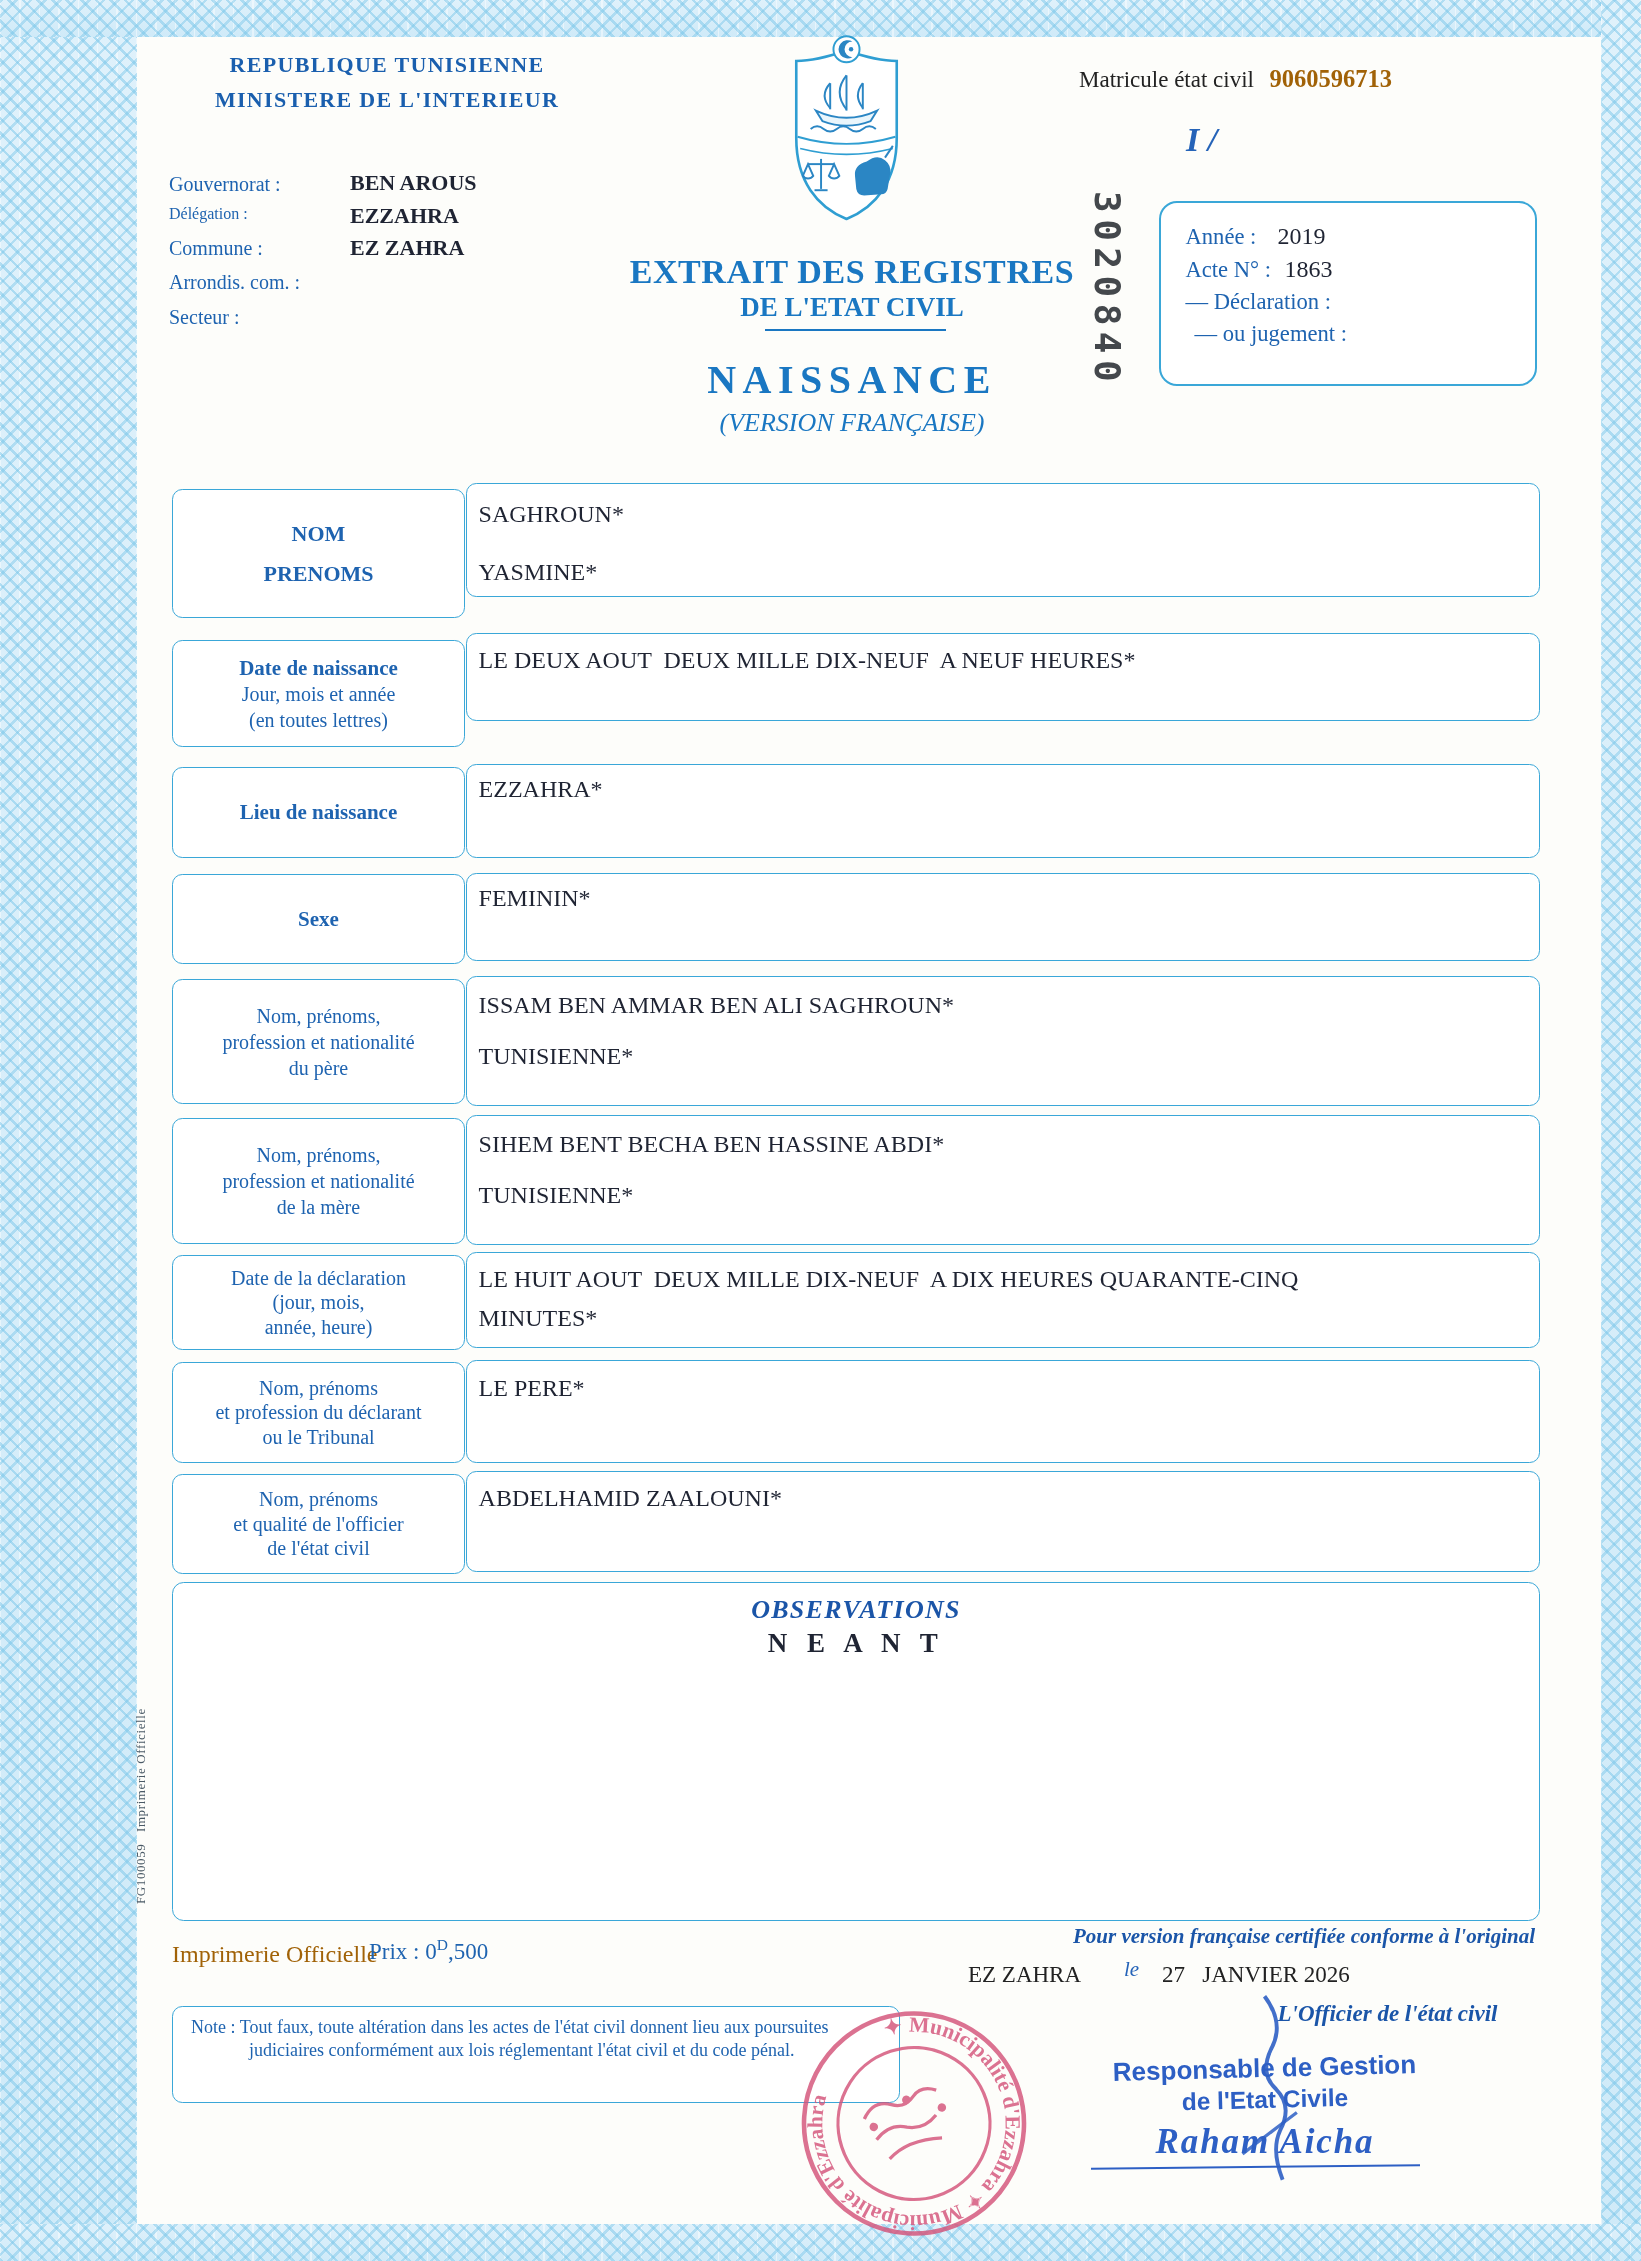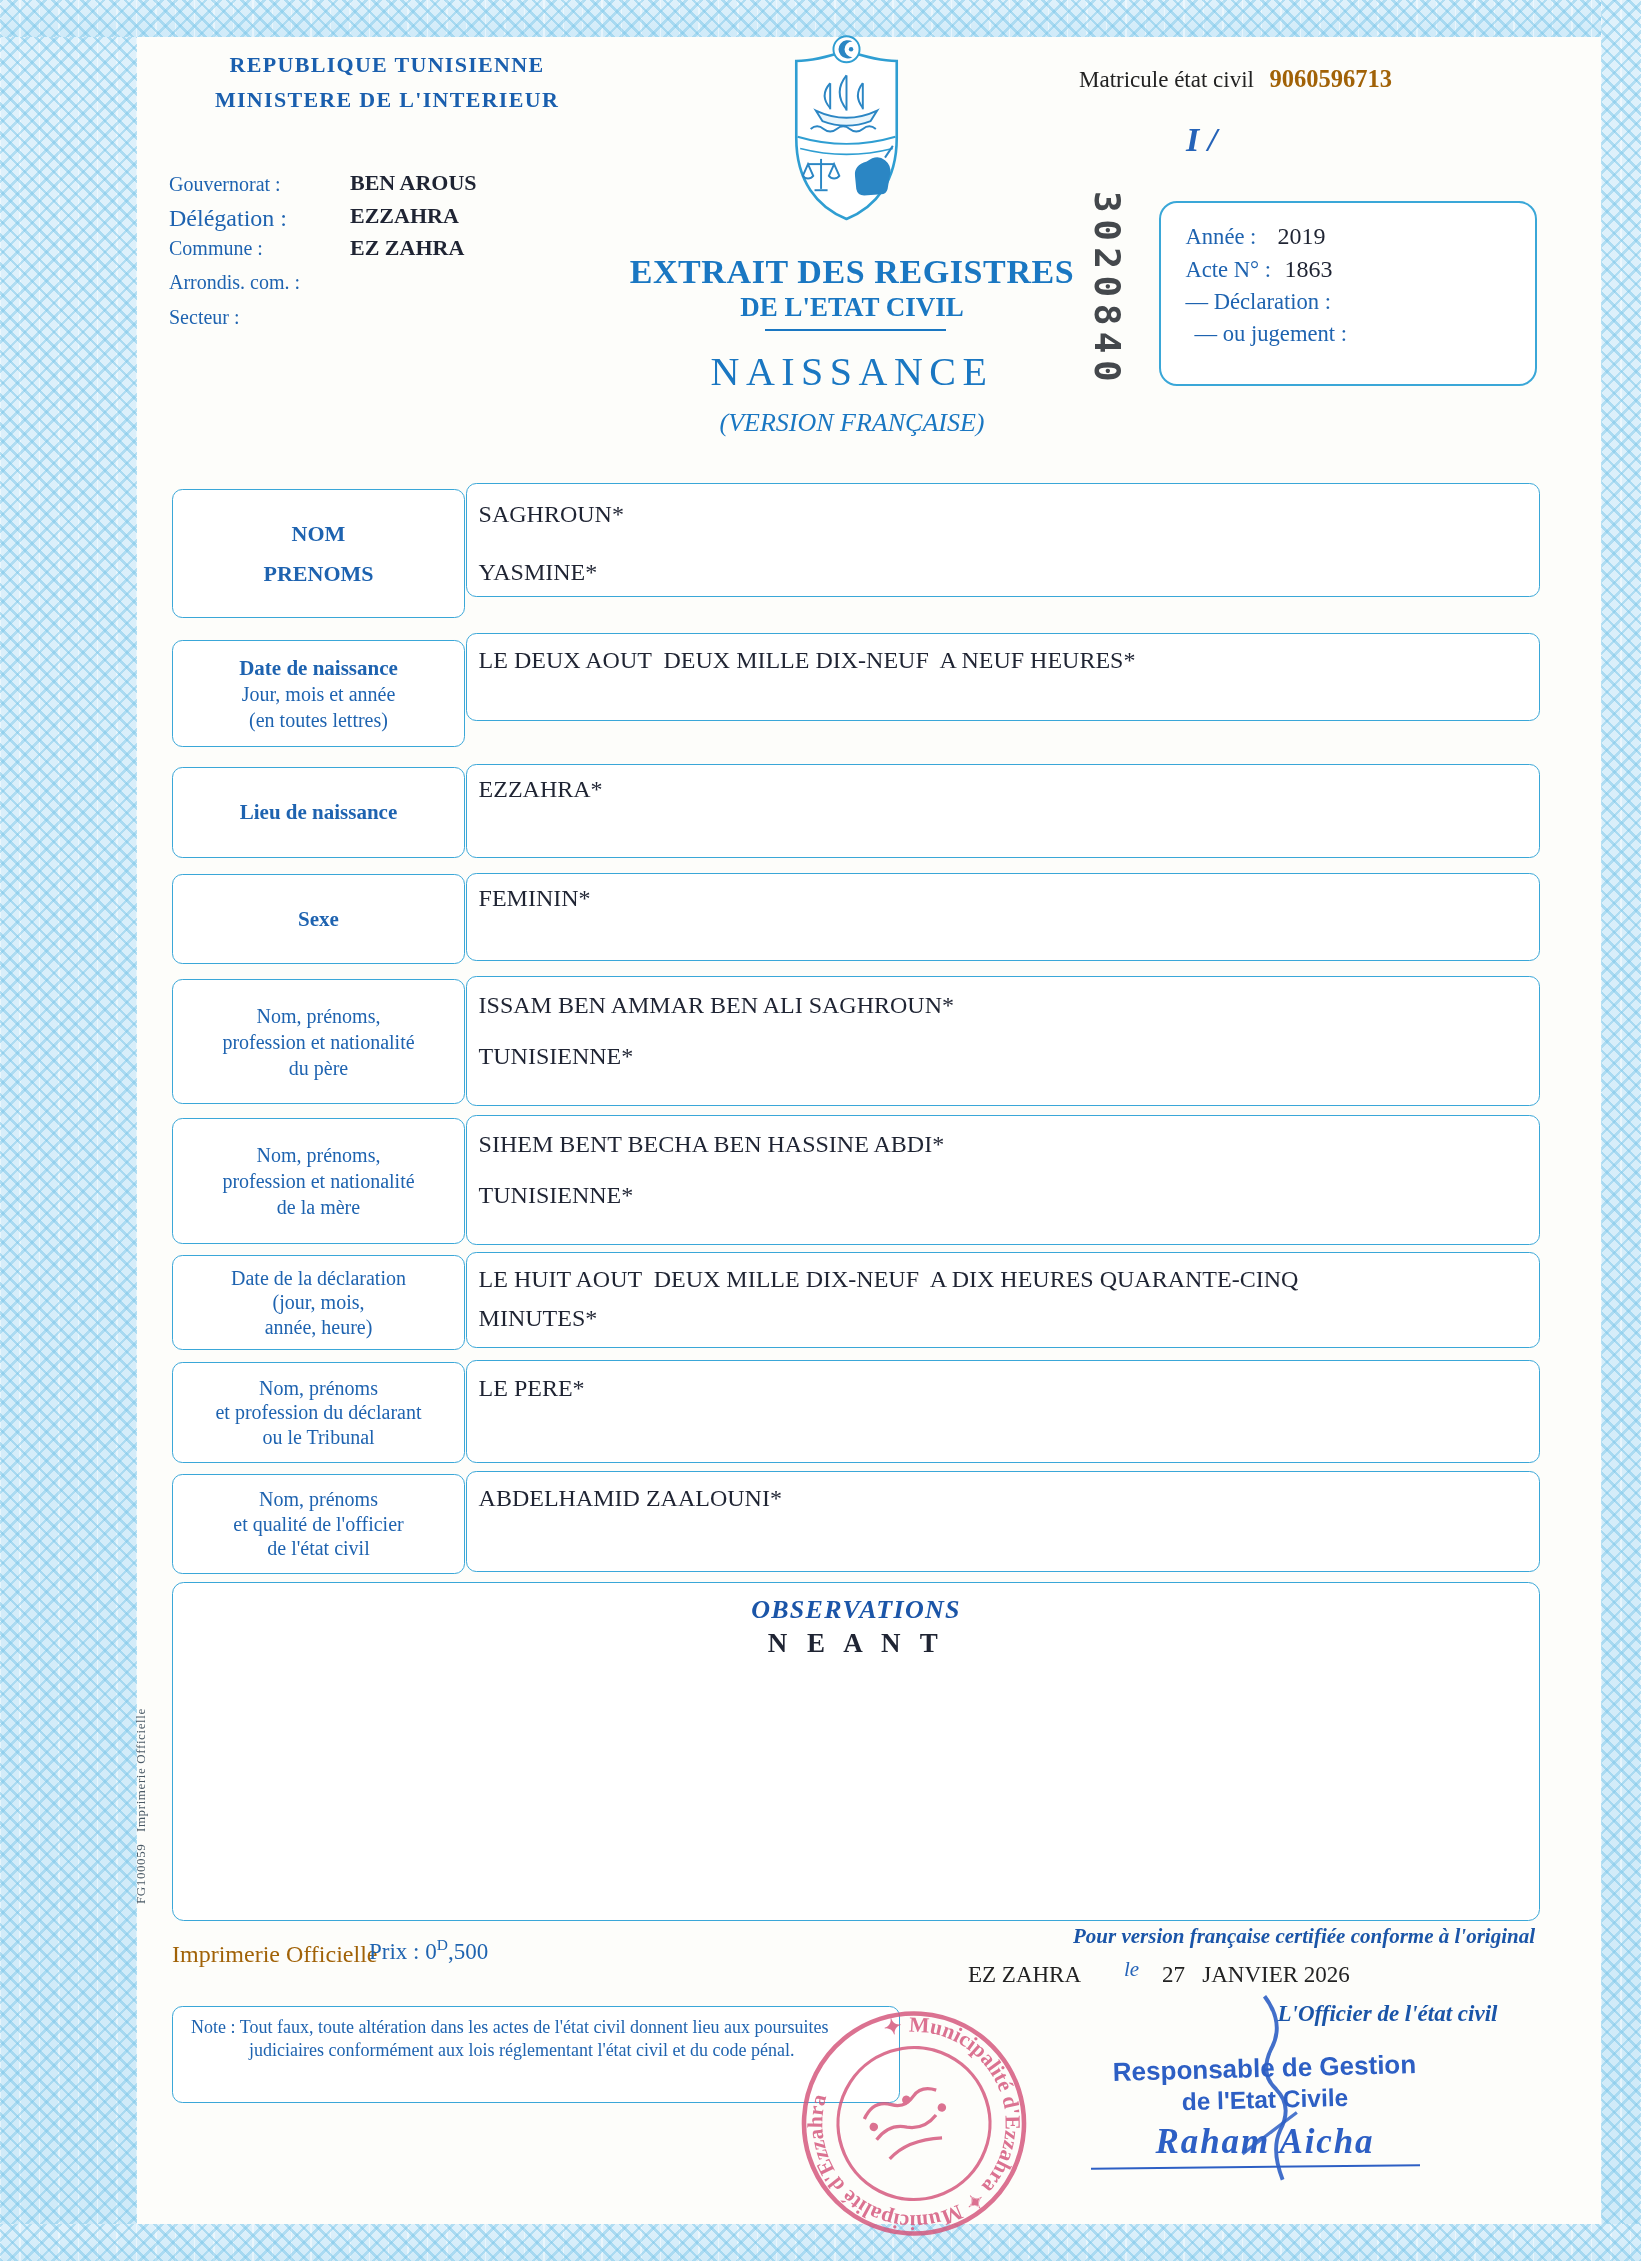--- a/index.html
+++ b/index.html
@@ -80,21 +80,21 @@
       <line x1="164" y1="190" x2="176" y2="172" stroke="#2b86c4" stroke-width="3"></line>
     </g>
   </svg>
 
   <div>
     <div class="abs" style="left:169px;top:173px;font-size:20px;">
       <span class="blue">Gouvernorat :</span>
     </div>
     <div class="abs" style="left:350px;top:170px;font-size:22px;font-weight:bold;">BEN AROUS</div>
 
-    <div class="abs" style="left:169px;top:205px;font-size:24px;">
+    <div class="abs" style="left:169px;top:205px;font-size:16px;">
       <span class="blue">Délégation :</span>
     </div>
     <div class="abs" style="left:350px;top:203px;font-size:22px;font-weight:bold;">EZZAHRA</div>
 
     <div class="abs" style="left:169px;top:237px;font-size:20px;">
       <span class="blue">Commune :</span>
     </div>
     <div class="abs" style="left:350px;top:235px;font-size:22px;font-weight:bold;">EZ ZAHRA</div>
 
     <div class="abs" style="left:169px;top:271px;font-size:20px;">
@@ -102,21 +102,21 @@
     </div>
 
     <div class="abs" style="left:169px;top:306px;font-size:20px;">
       <span class="blue">Secteur :</span>
     </div>
   </div>
 
   <div class="abs" style="left:594px;top:253px;width:516px;text-align:center;font-size:34px;font-weight:bold;letter-spacing:0.6px;color:#1a77c2;">EXTRAIT DES REGISTRES</div>
   <div class="abs" style="left:594px;top:292px;width:516px;text-align:center;font-size:27px;font-weight:bold;color:#1a77c2;">DE L'ETAT CIVIL</div>
   <div class="abs" style="left:765px;top:329px;width:181px;height:1.9px;background:#1a77c2;"></div>
-  <div class="abs" style="left:594px;top:348px;width:516px;text-align:center;font-size:40px;font-weight:normal;letter-spacing:6.5px;color:#1a77c2;">NAISSANCE</div>
+  <div class="abs" style="left:594px;top:356px;width:516px;text-align:center;font-size:40px;font-weight:bold;letter-spacing:6.5px;color:#1a77c2;">NAISSANCE</div>
   <div class="abs" style="left:594px;top:408px;width:516px;text-align:center;font-size:26px;font-style:italic;color:#1a77c2;">(VERSION FRANÇAISE)</div>
 
   <div class="abs mono" style="left:1128px;top:191px;transform-origin:0 0;transform:rotate(90deg);font-size:36px;font-weight:bold;letter-spacing:6.5px;color:#44484c;white-space:nowrap;">3020840</div>
 
   <div class="abs" style="left:1186px;top:121px;font-size:34px;font-style:italic;font-weight:bold;color:#2563b8;">I /</div>
 
   <div class="abs" style="left:1159px;top:201px;width:378px;height:185px;border:2.6px solid #3aa7d8;border-radius:18px;background:#fff;box-sizing:border-box;padding:17px 0 0 24.5px;">
     <div style="font-size:22.6px;line-height:32px;white-space:nowrap;">
       <span class="blue">Année :</span>
       <span class="typed" style="font-size:24px;margin-left:15.5px;">2019</span>

